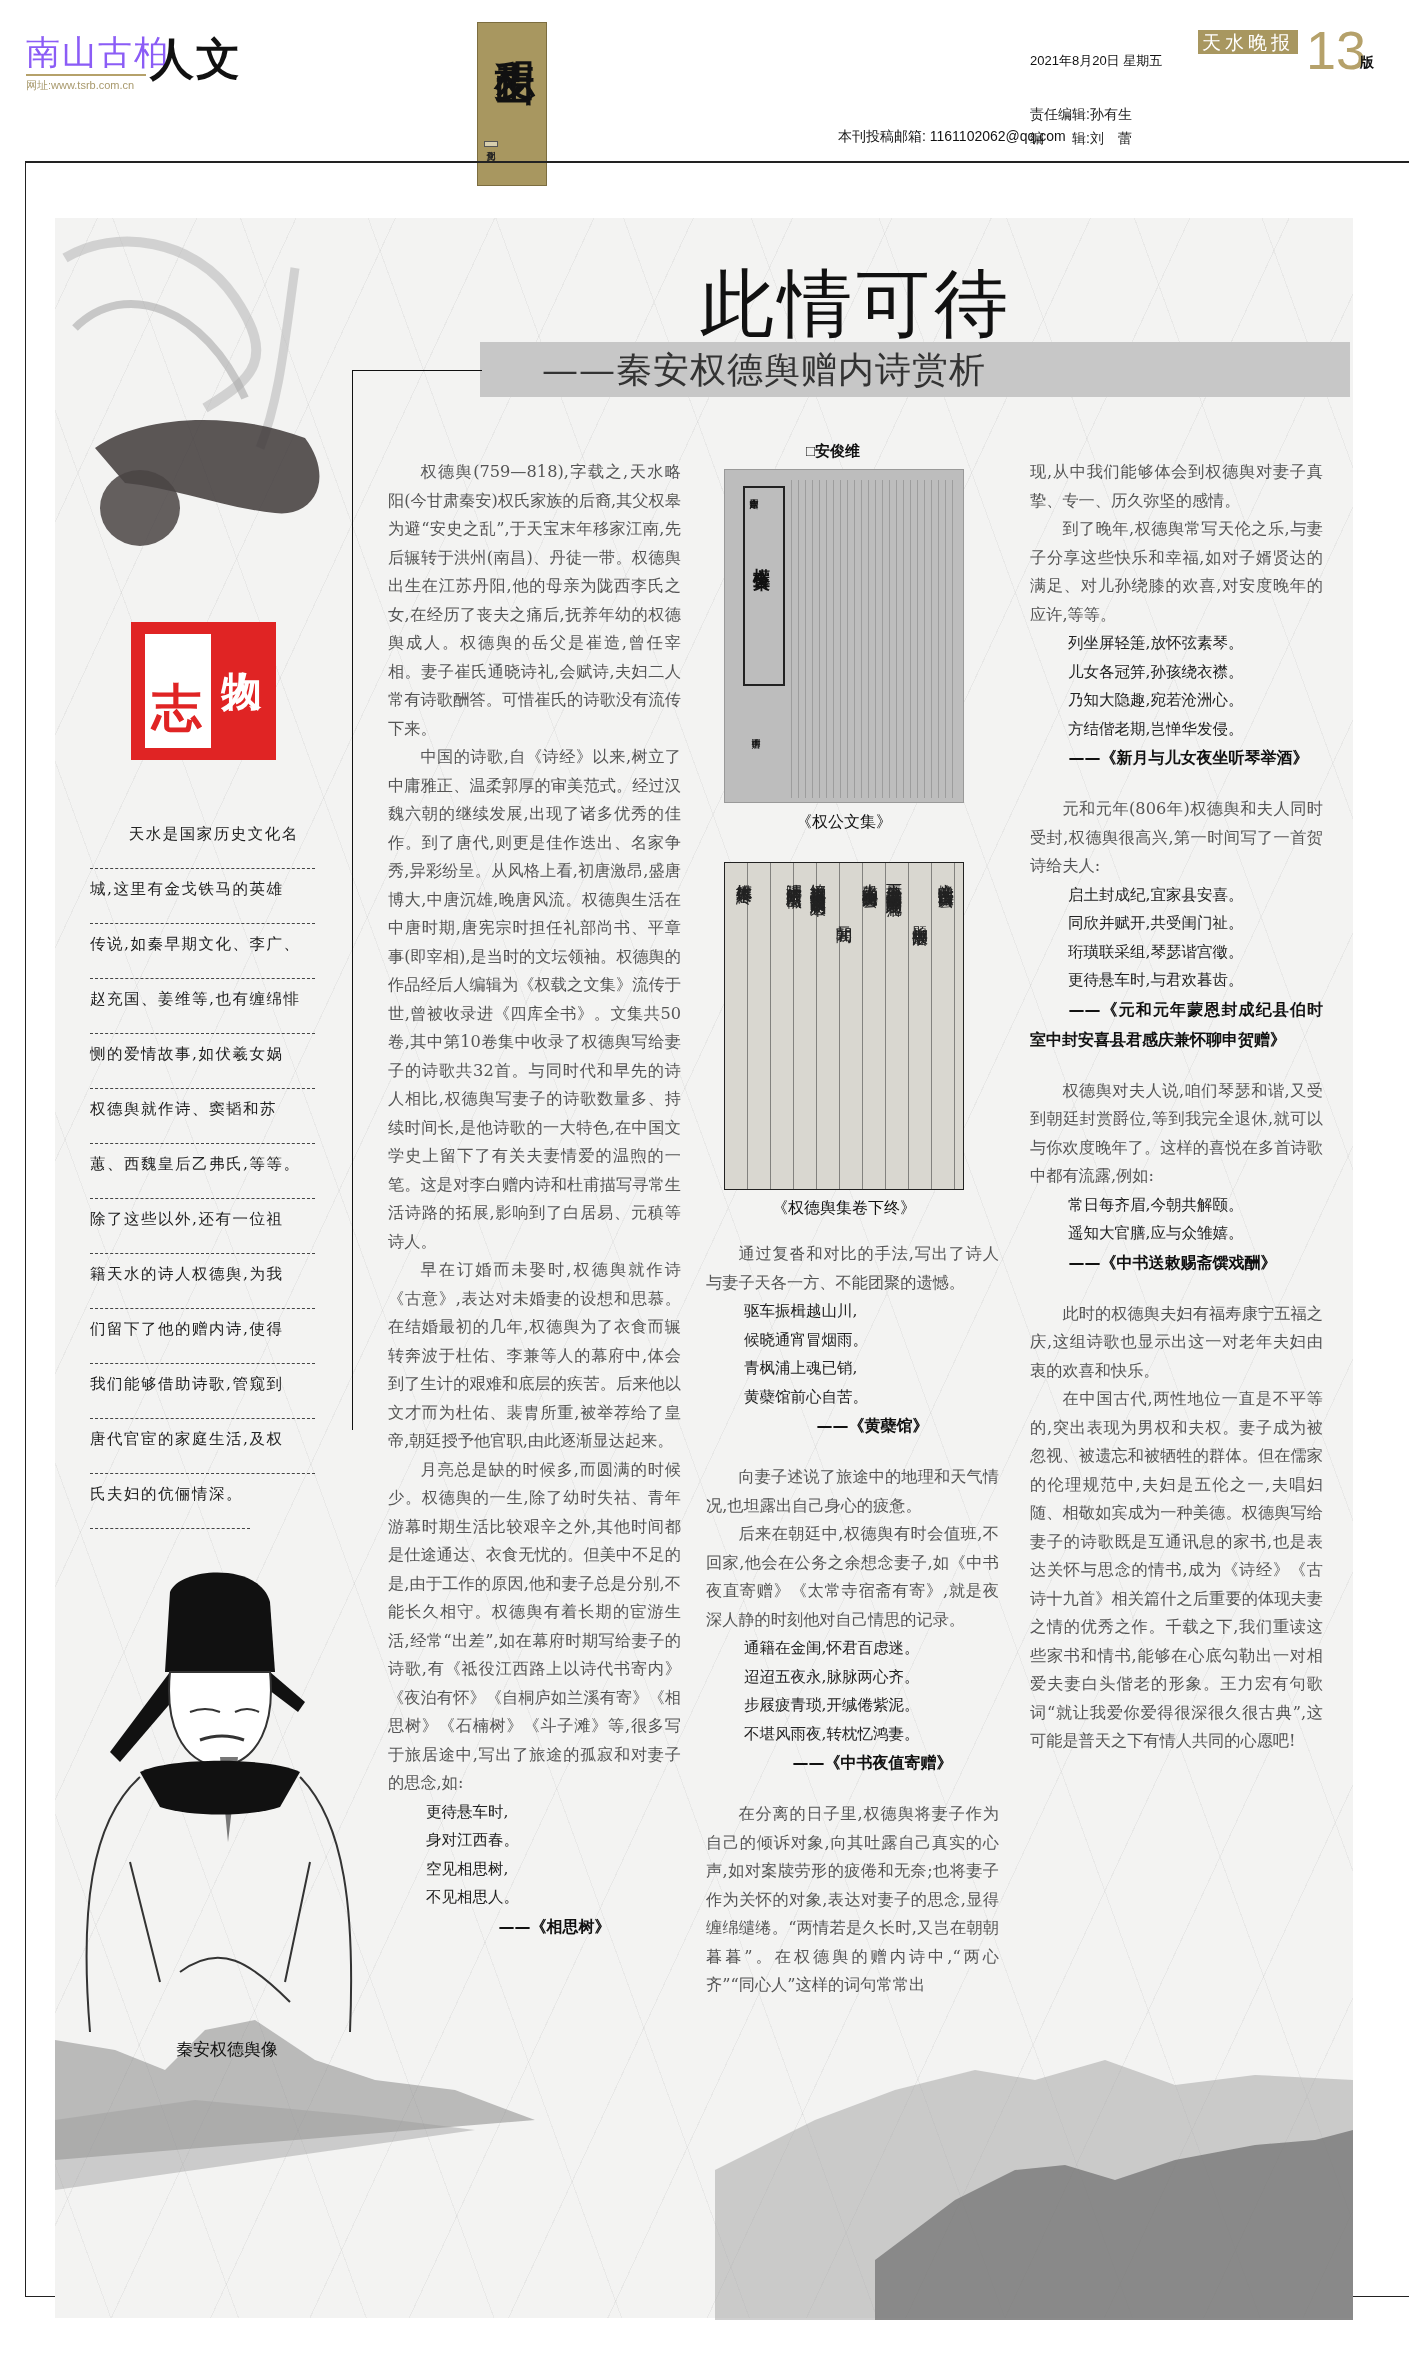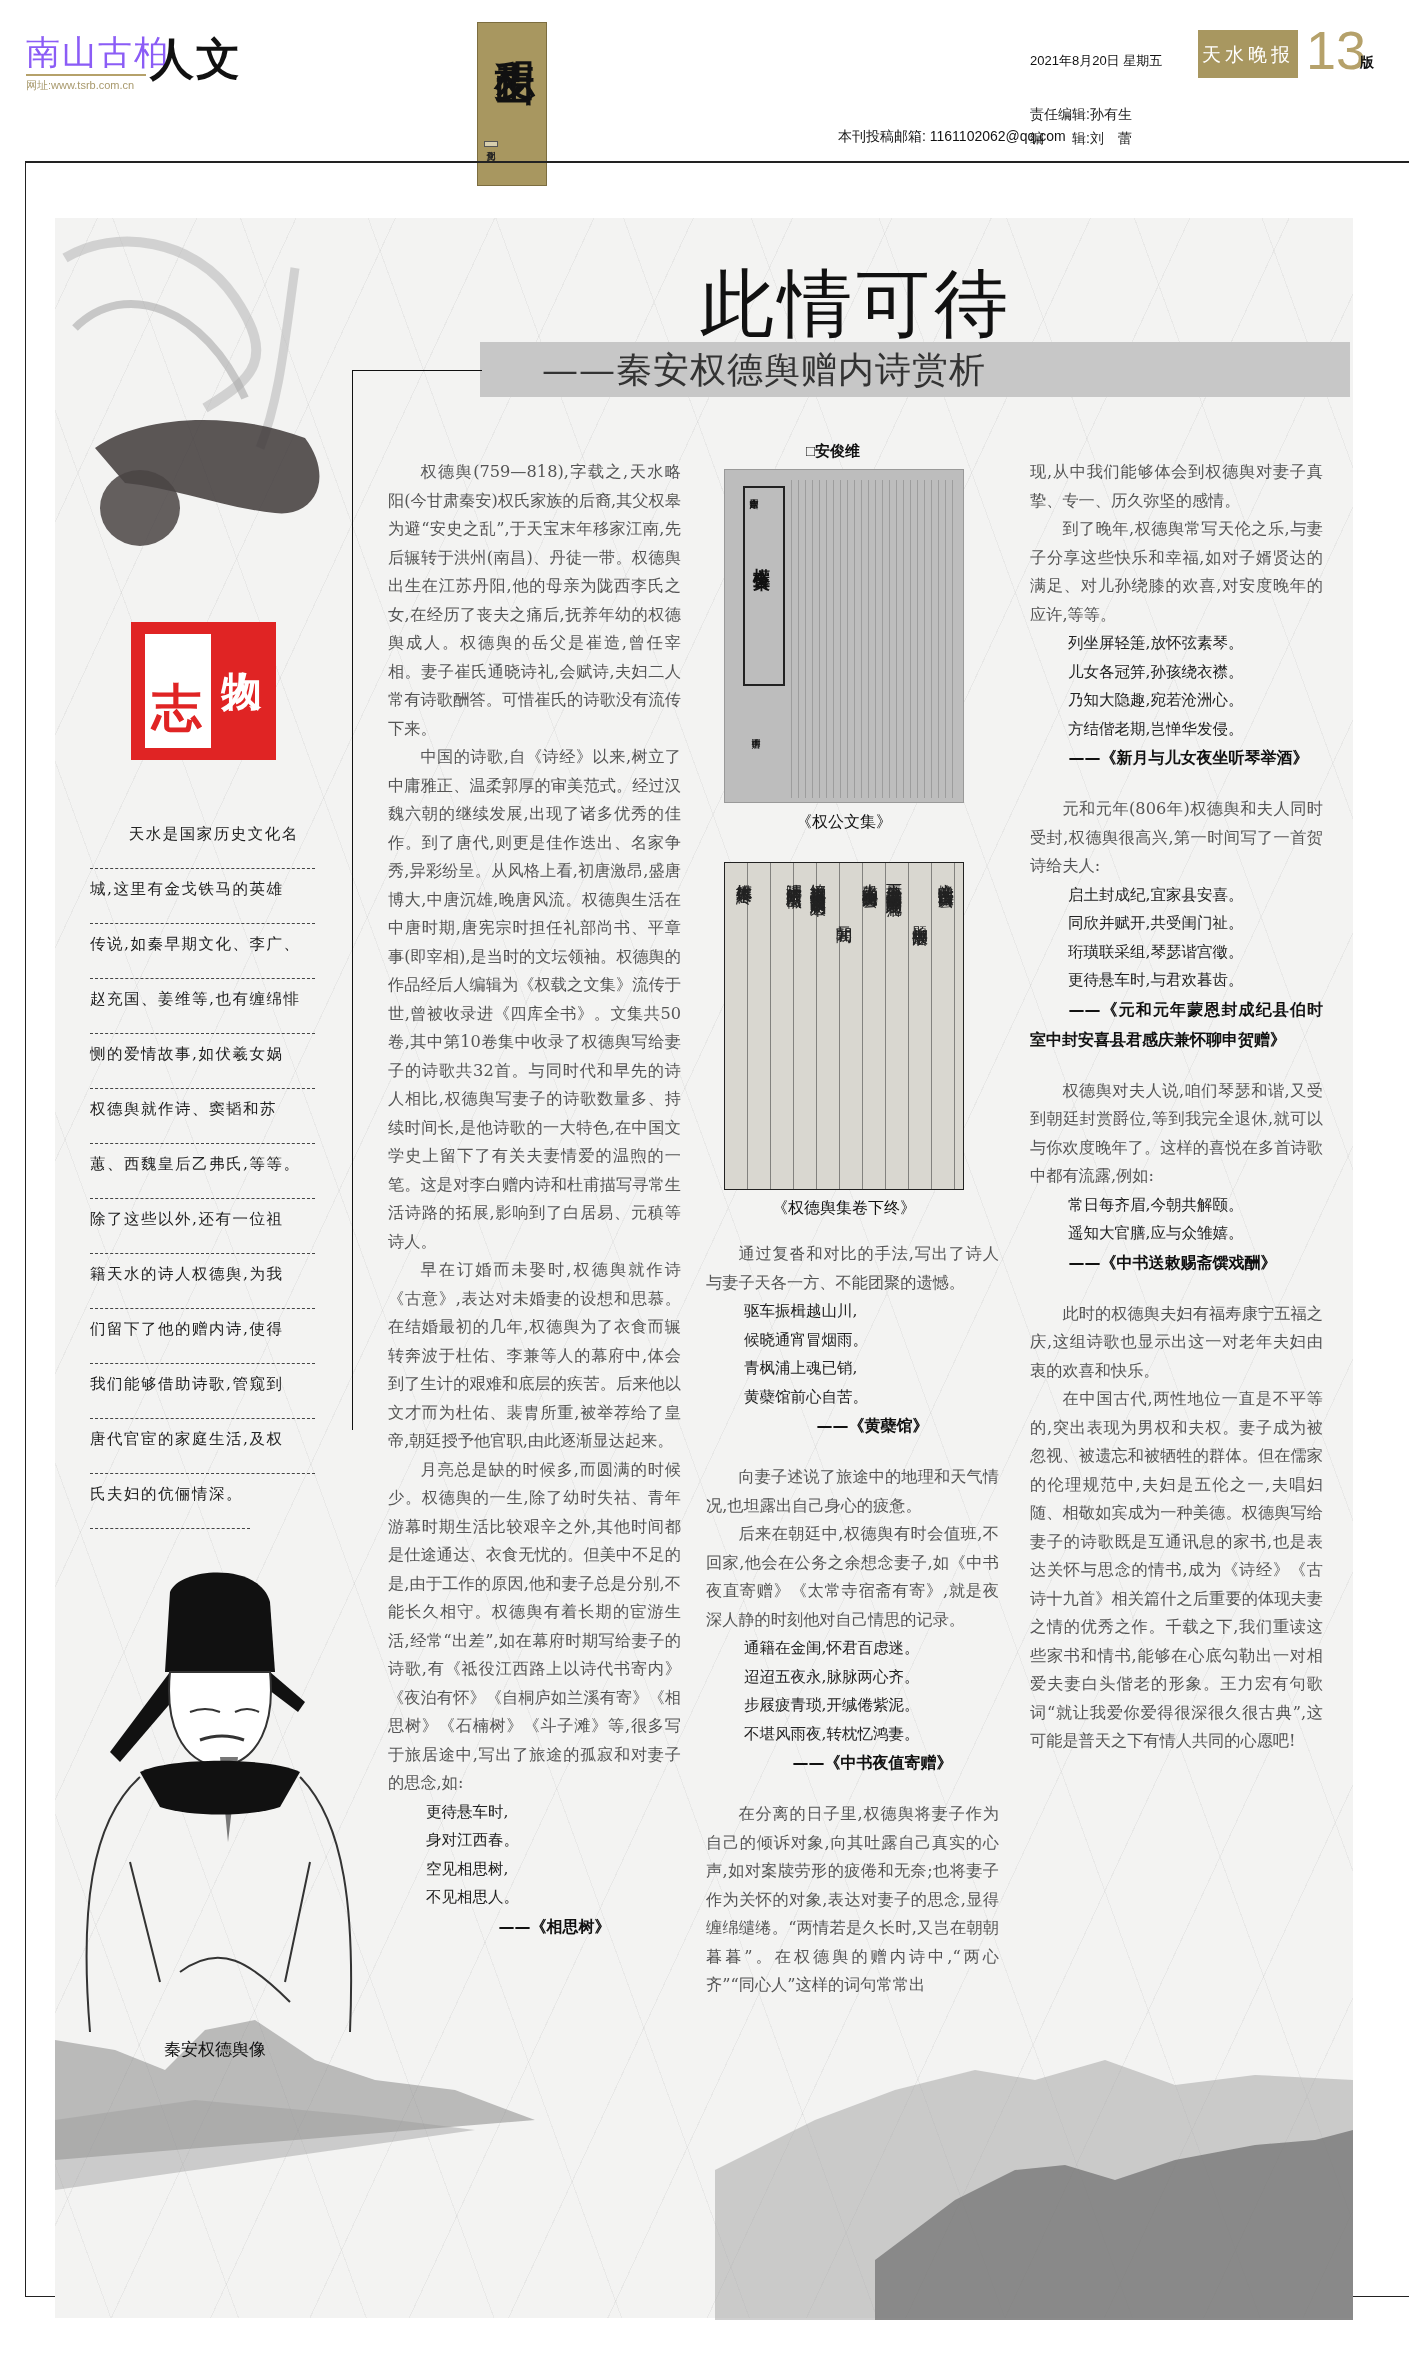--- a/index.html
+++ b/index.html
@@ -10,21 +10,21 @@
   .mast-left { position: absolute; left: 26px; top: 32px; }
   .brand { font-family: "DejaVu Sans", sans-serif; font-size: 34px; color: #8b5cf6; letter-spacing: 2px; line-height: 40px; }
   .brand-rule { width: 120px; height: 2px; background: #b5a16a; margin-top: 2px; }
   .brand-url { font-family: "Liberation Sans", sans-serif; font-size: 11px; color: #a8996c; margin-top: 2px; }
   .section-name { position: absolute; left: 150px; top: 30px; font-family: "DejaVu Sans", sans-serif; font-size: 44px; font-weight: bold; color: #111; letter-spacing: 2px; }
 
   .seal-logo { position: absolute; left: 477px; top: 22px; width: 70px; height: 164px; background: #a89760; border: 1px solid #7c6d3f; }
   .seal-chars { position: absolute; right: 6px; top: 6px; font-family: "DejaVu Serif", serif; font-size: 40px; font-weight: bold; color: #111; line-height: 50px; writing-mode: vertical-rl; letter-spacing: 2px; }
   .seal-sub { position: absolute; left: 6px; top: 118px; width: 14px; font-family: "DejaVu Serif", serif; font-size: 9px; color: #222; background: #d8cfae; border: 1px solid #555; writing-mode: vertical-rl; padding: 2px 0; text-align: center; }
 
-  .paper-name { position: absolute; left: 1198px; top: 30px; background: #a89760; color: #fff; font-family: "DejaVu Sans", sans-serif; font-size: 19px; padding: 12px 4px; letter-spacing: 4px; line-height: 24px; }
+  .paper-name { position: absolute; left: 1198px; top: 30px; background: #a89760; color: #fff; font-family: "DejaVu Sans", sans-serif; font-size: 19px; padding: 0 4px; letter-spacing: 4px; line-height: 24px; }
   .paper-date { position: absolute; left: 1030px; top: 52px; font-family: Liberation Sans, sans-serif; font-size: 13px; color: #111; }
   .page-num { position: absolute; left: 1306px; top: 22px; font-family: "Liberation Sans", sans-serif; font-size: 54px; color: #b5a16a; line-height: 56px; }
   .page-unit { position: absolute; left: 1360px; top: 54px; font-family: "DejaVu Sans", sans-serif; font-size: 14px; font-weight: bold; color: #111; }
 
   .editors { position: absolute; left: 1030px; top: 102px; font-family: Liberation Sans, sans-serif; font-size: 14px; color: #222; line-height: 24px; }
   .submit { position: absolute; left: 838px; top: 128px; font-family: "Liberation Sans", sans-serif; font-size: 14px; color: #111; }
 
   
   .frame { position: absolute; left: 25px; top: 161px; width: 1385px; height: 2136px; border: 1px solid #222; border-top: 2px solid #222; }
 
@@ -80,21 +80,21 @@
   .seal-stamp .zhi { position: absolute; left: 20px; top: 18px; font-family: "DejaVu Sans", sans-serif; font-weight: bold; font-size: 50px; color: #e02424; line-height: 52px; writing-mode: vertical-rl; }
   .seal-stamp .renwu { position: absolute; left: 80px; top: 12px; width: 52px; height: 114px; background: #e02424; }
   .seal-stamp .renwu span { position: absolute; left: 6px; top: 6px; font-family: "DejaVu Sans", sans-serif; font-weight: bold; font-size: 40px; color: #fff; line-height: 50px; writing-mode: vertical-rl; }
 
   .intro { position: absolute; left: 90px; top: 814px; width: 225px; font-family: "DejaVu Serif", serif; font-size: 15.5px; color: #222; }
   .intro .line { height: 55px; line-height: 40px; border-bottom: 1px dashed #444; white-space: nowrap; letter-spacing: 1.5px; }
   .intro .line.first { text-indent: 2.5em; }
   .intro .line.last { width: 160px; }
 
   .portrait { position: absolute; left: 70px; top: 1562px; width: 300px; height: 520px; }
-  .portrait-cap { position: absolute; left: 164px; top: 2038px; font-family: "DejaVu Sans", sans-serif; font-size: 17px; color: #111; }
+  .portrait-cap { position: absolute; left: 176px; top: 2038px; font-family: "DejaVu Sans", sans-serif; font-size: 17px; color: #111; }
 </style>
 </head>
 <body>
 
 <div class="mast-left">
   <div class="brand">南山古柏</div>
   <div class="brand-rule"></div>
   <div class="brand-url">网址:www.tsrb.com.cn</div>
 </div>
 <div class="section-name">人文</div>

